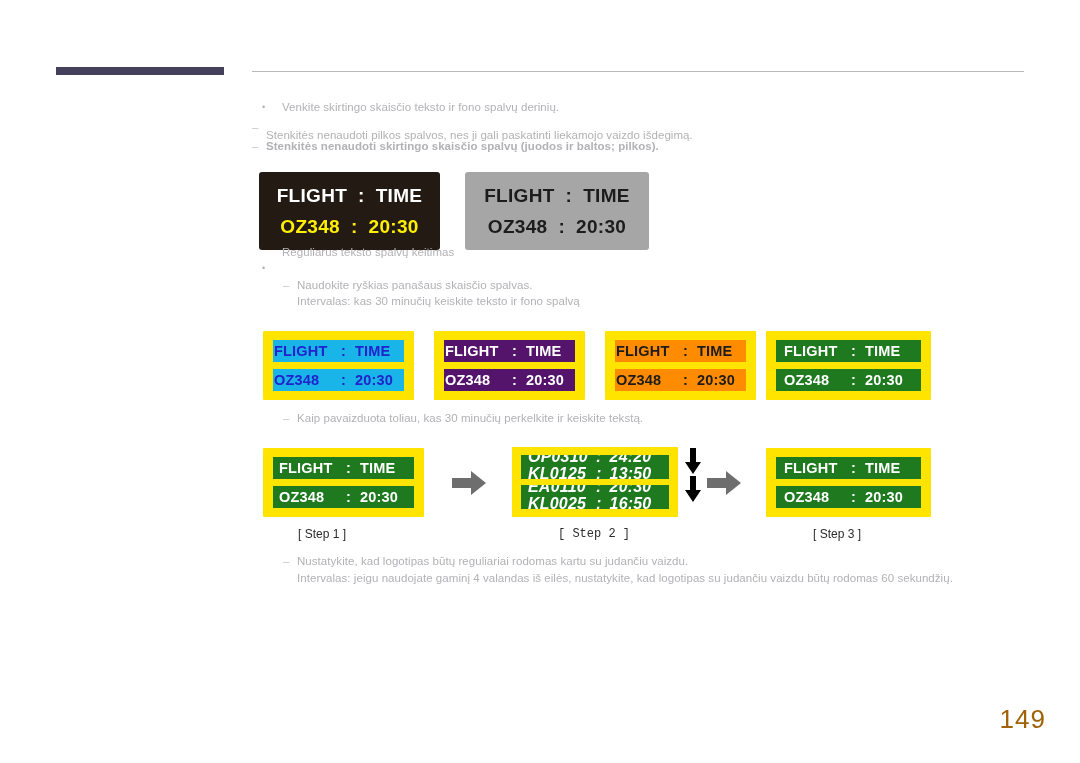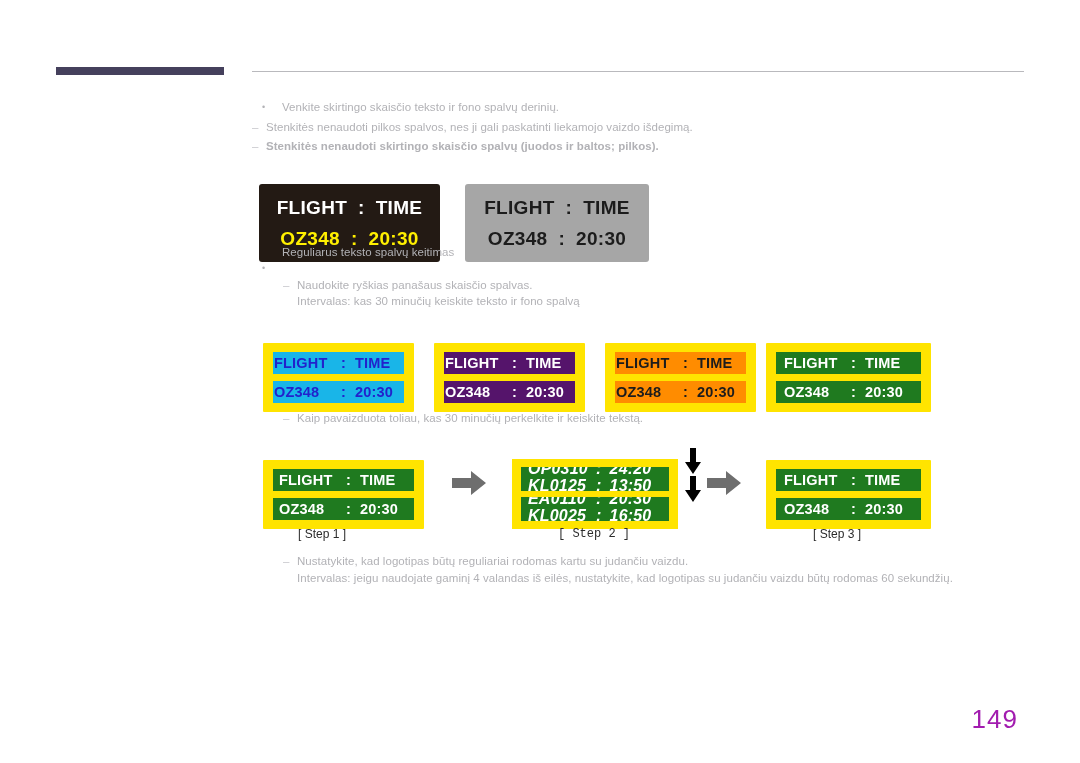--- a/index.html
+++ b/index.html
@@ -47,21 +47,21 @@
     line-height: 15px;
   }
   .bullet-dot {
     position: absolute;
     color: #b2b2b6;
     font-size: 9px;
     line-height: 15px;
   }
 
   
-  .panel { position: absolute; margin-top: 12px; }
+  .panel { position: absolute; }
 
   .panel-plain {
     border-radius: 3px;
     display: flex;
     flex-direction: column;
     justify-content: center;
     align-items: center;
   }
   .panel-plain .row {
     display: flex;
@@ -138,38 +138,38 @@
   .step-cap {
     position: absolute;
     color: #2b2b2b;
     font-size: 12px;
     white-space: nowrap;
   }
 
   
   .page-no {
     position: absolute;
-    right: 62px;
+    right: 34px;
     top: 704px;
-    color: #a21caf;
+    color: #a16207;
     font-size: 26px;
     letter-spacing: 1px;
   }
 </style>
 </head>
 <body>
 
 <div class="header-bar"></div>
 <div class="header-rule"></div>
 
 <div class="bullet-dot" style="left:262px; top:100px;">•</div>
 <div class="txt" style="left:282px; top:100px;">Venkite skirtingo skaisčio teksto ir fono spalvų derinių.</div>
 
 <div class="dash-mark" style="left:252px; top:120px;">–</div>
-<div class="txt" style="left:266px; top:120px;">Stenkitės nenaudoti pilkos spalvos, nes ji gali paskatinti liekamojo vaizdo išdegimą.</div>
+<div class="txt" style="left:266px; top:128px;">Stenkitės nenaudoti pilkos spalvos, nes ji gali paskatinti liekamojo vaizdo išdegimą.</div>
 
 <div class="dash-mark" style="left:252px; top:139px;">–</div>
 <div class="txt" style="left:266px; top:139px;font-weight:bold;">Stenkitės nenaudoti skirtingo skaisčio spalvų (juodos ir baltos; pilkos).</div>
 
 <div class="panel panel-plain" style="left:259px; top:172px; width:181px; height:78px; background:#231a14;">
   <div class="row" style="color:#ffffff; font-size:19px; margin-bottom:9px;">
     <span>FLIGHT</span>
     <span class="sep">:</span>
     <span>TIME</span>
   </div>

